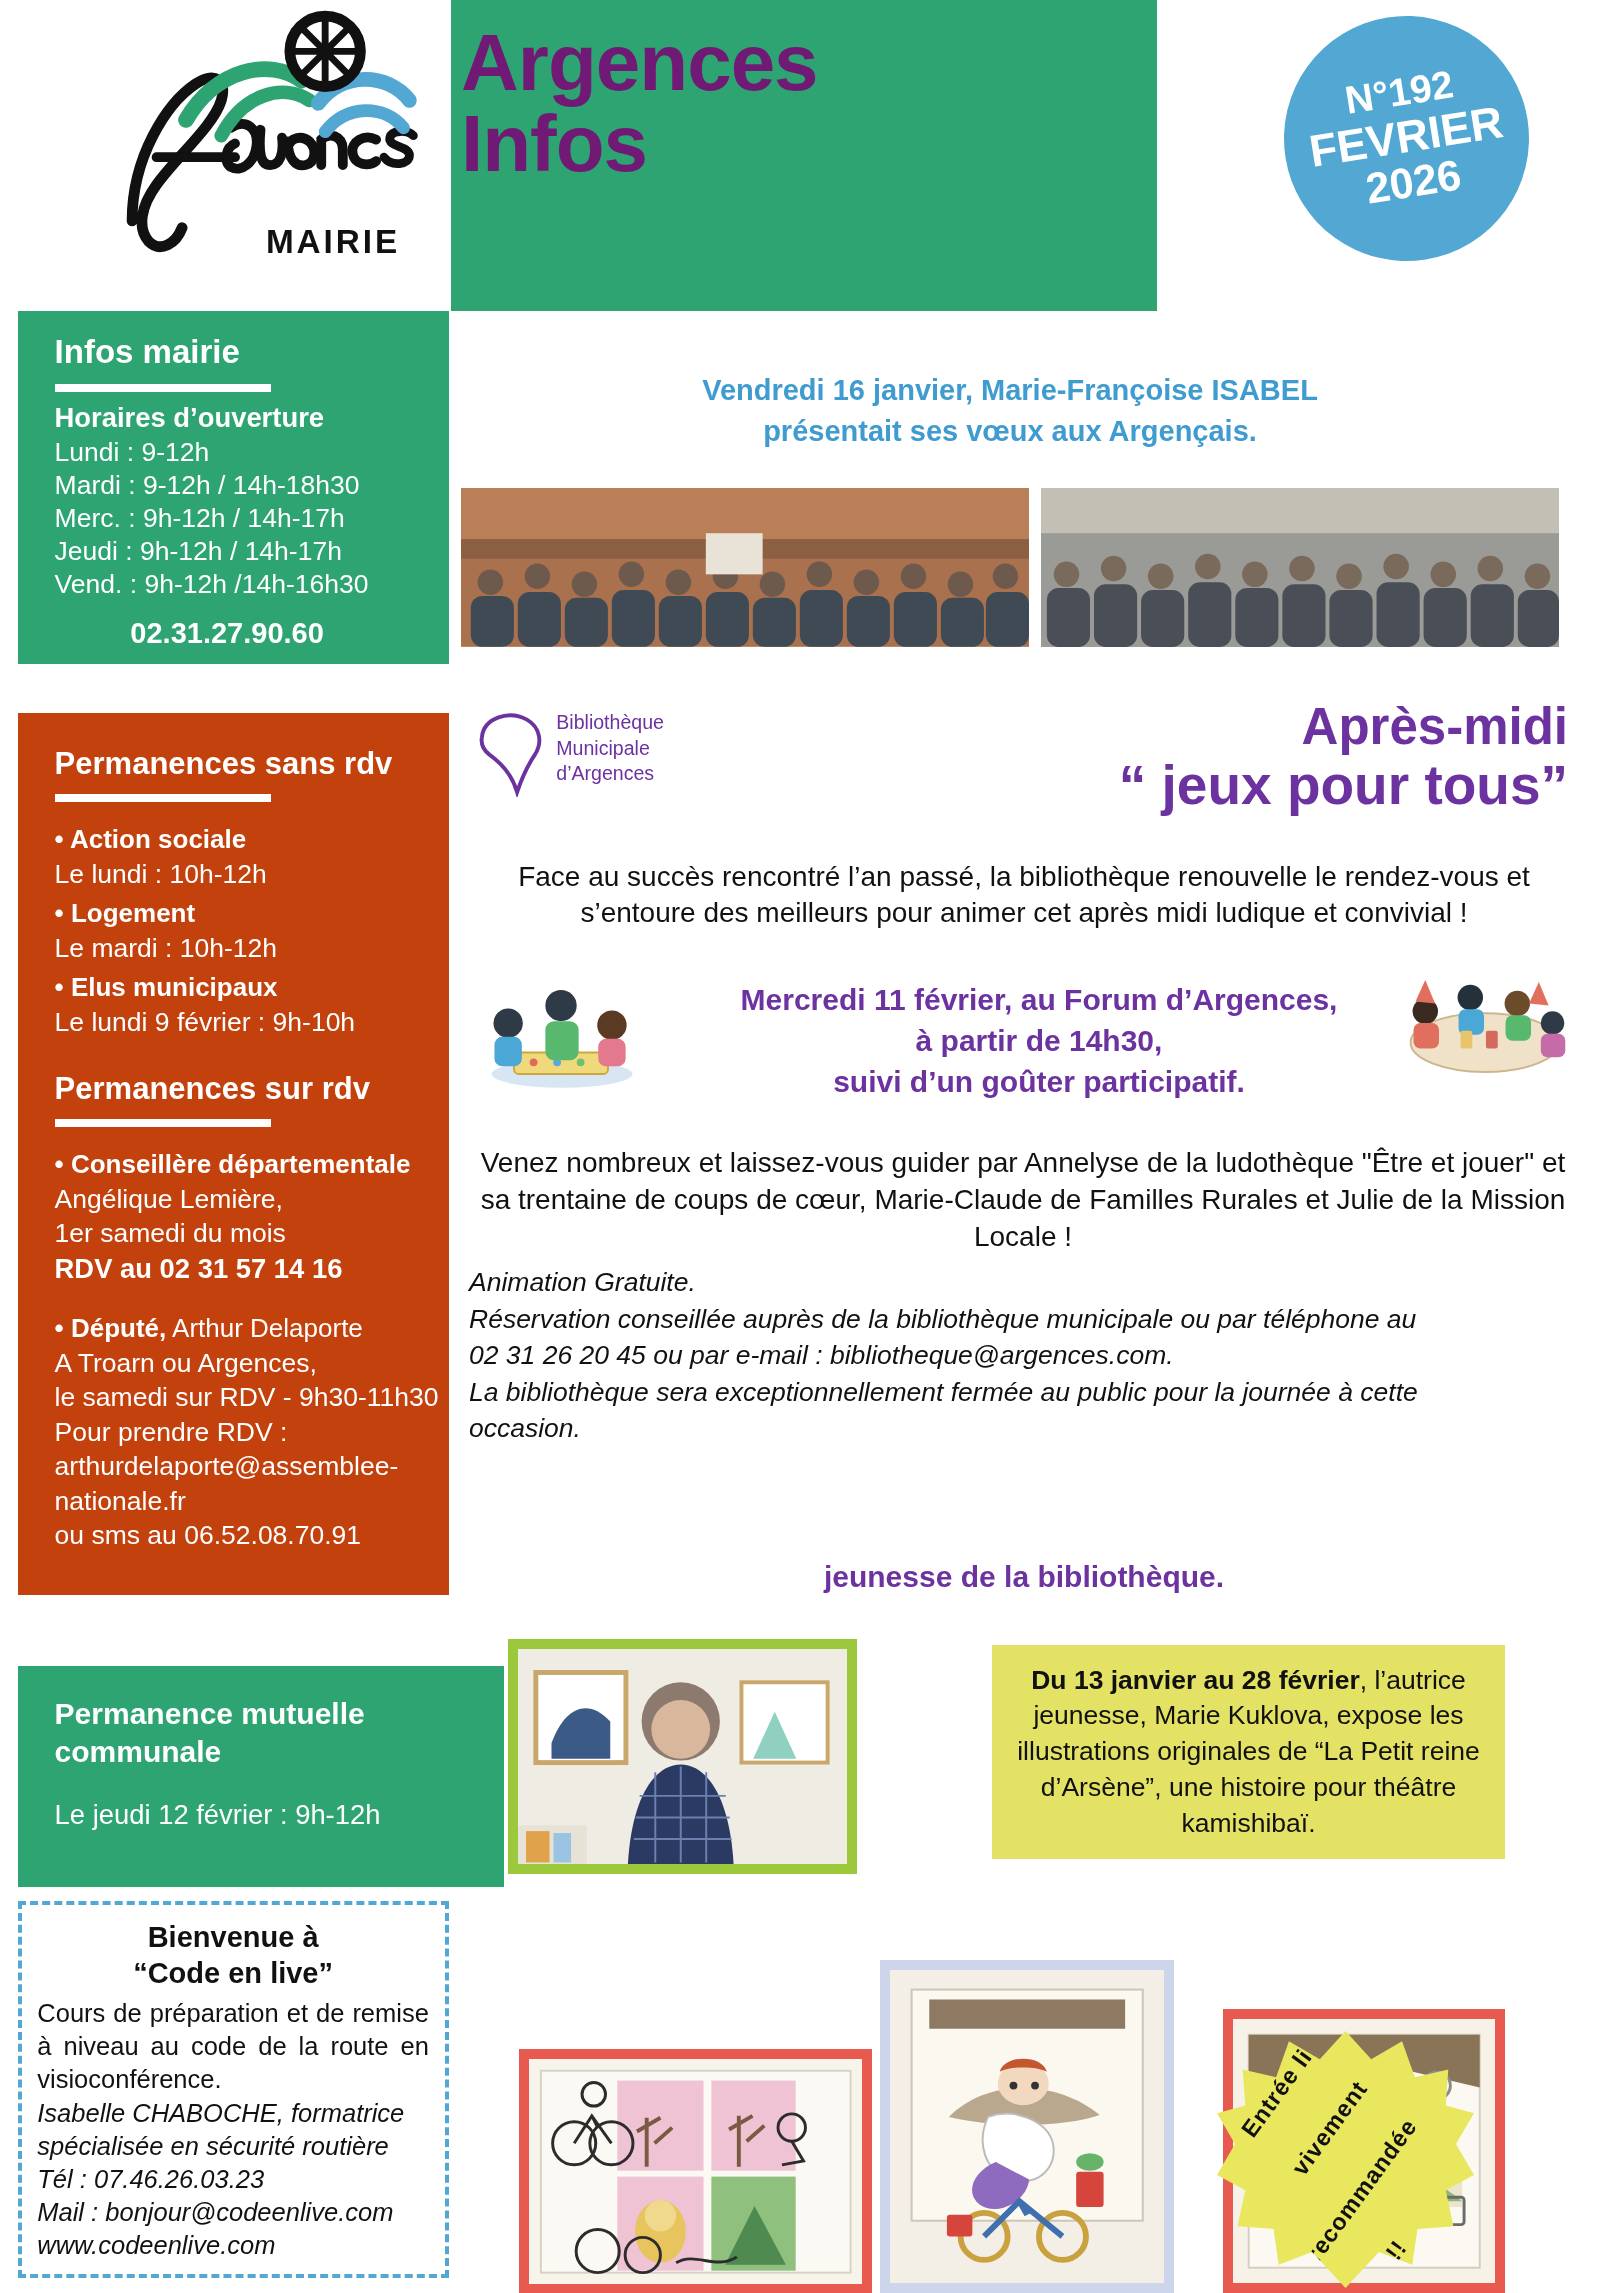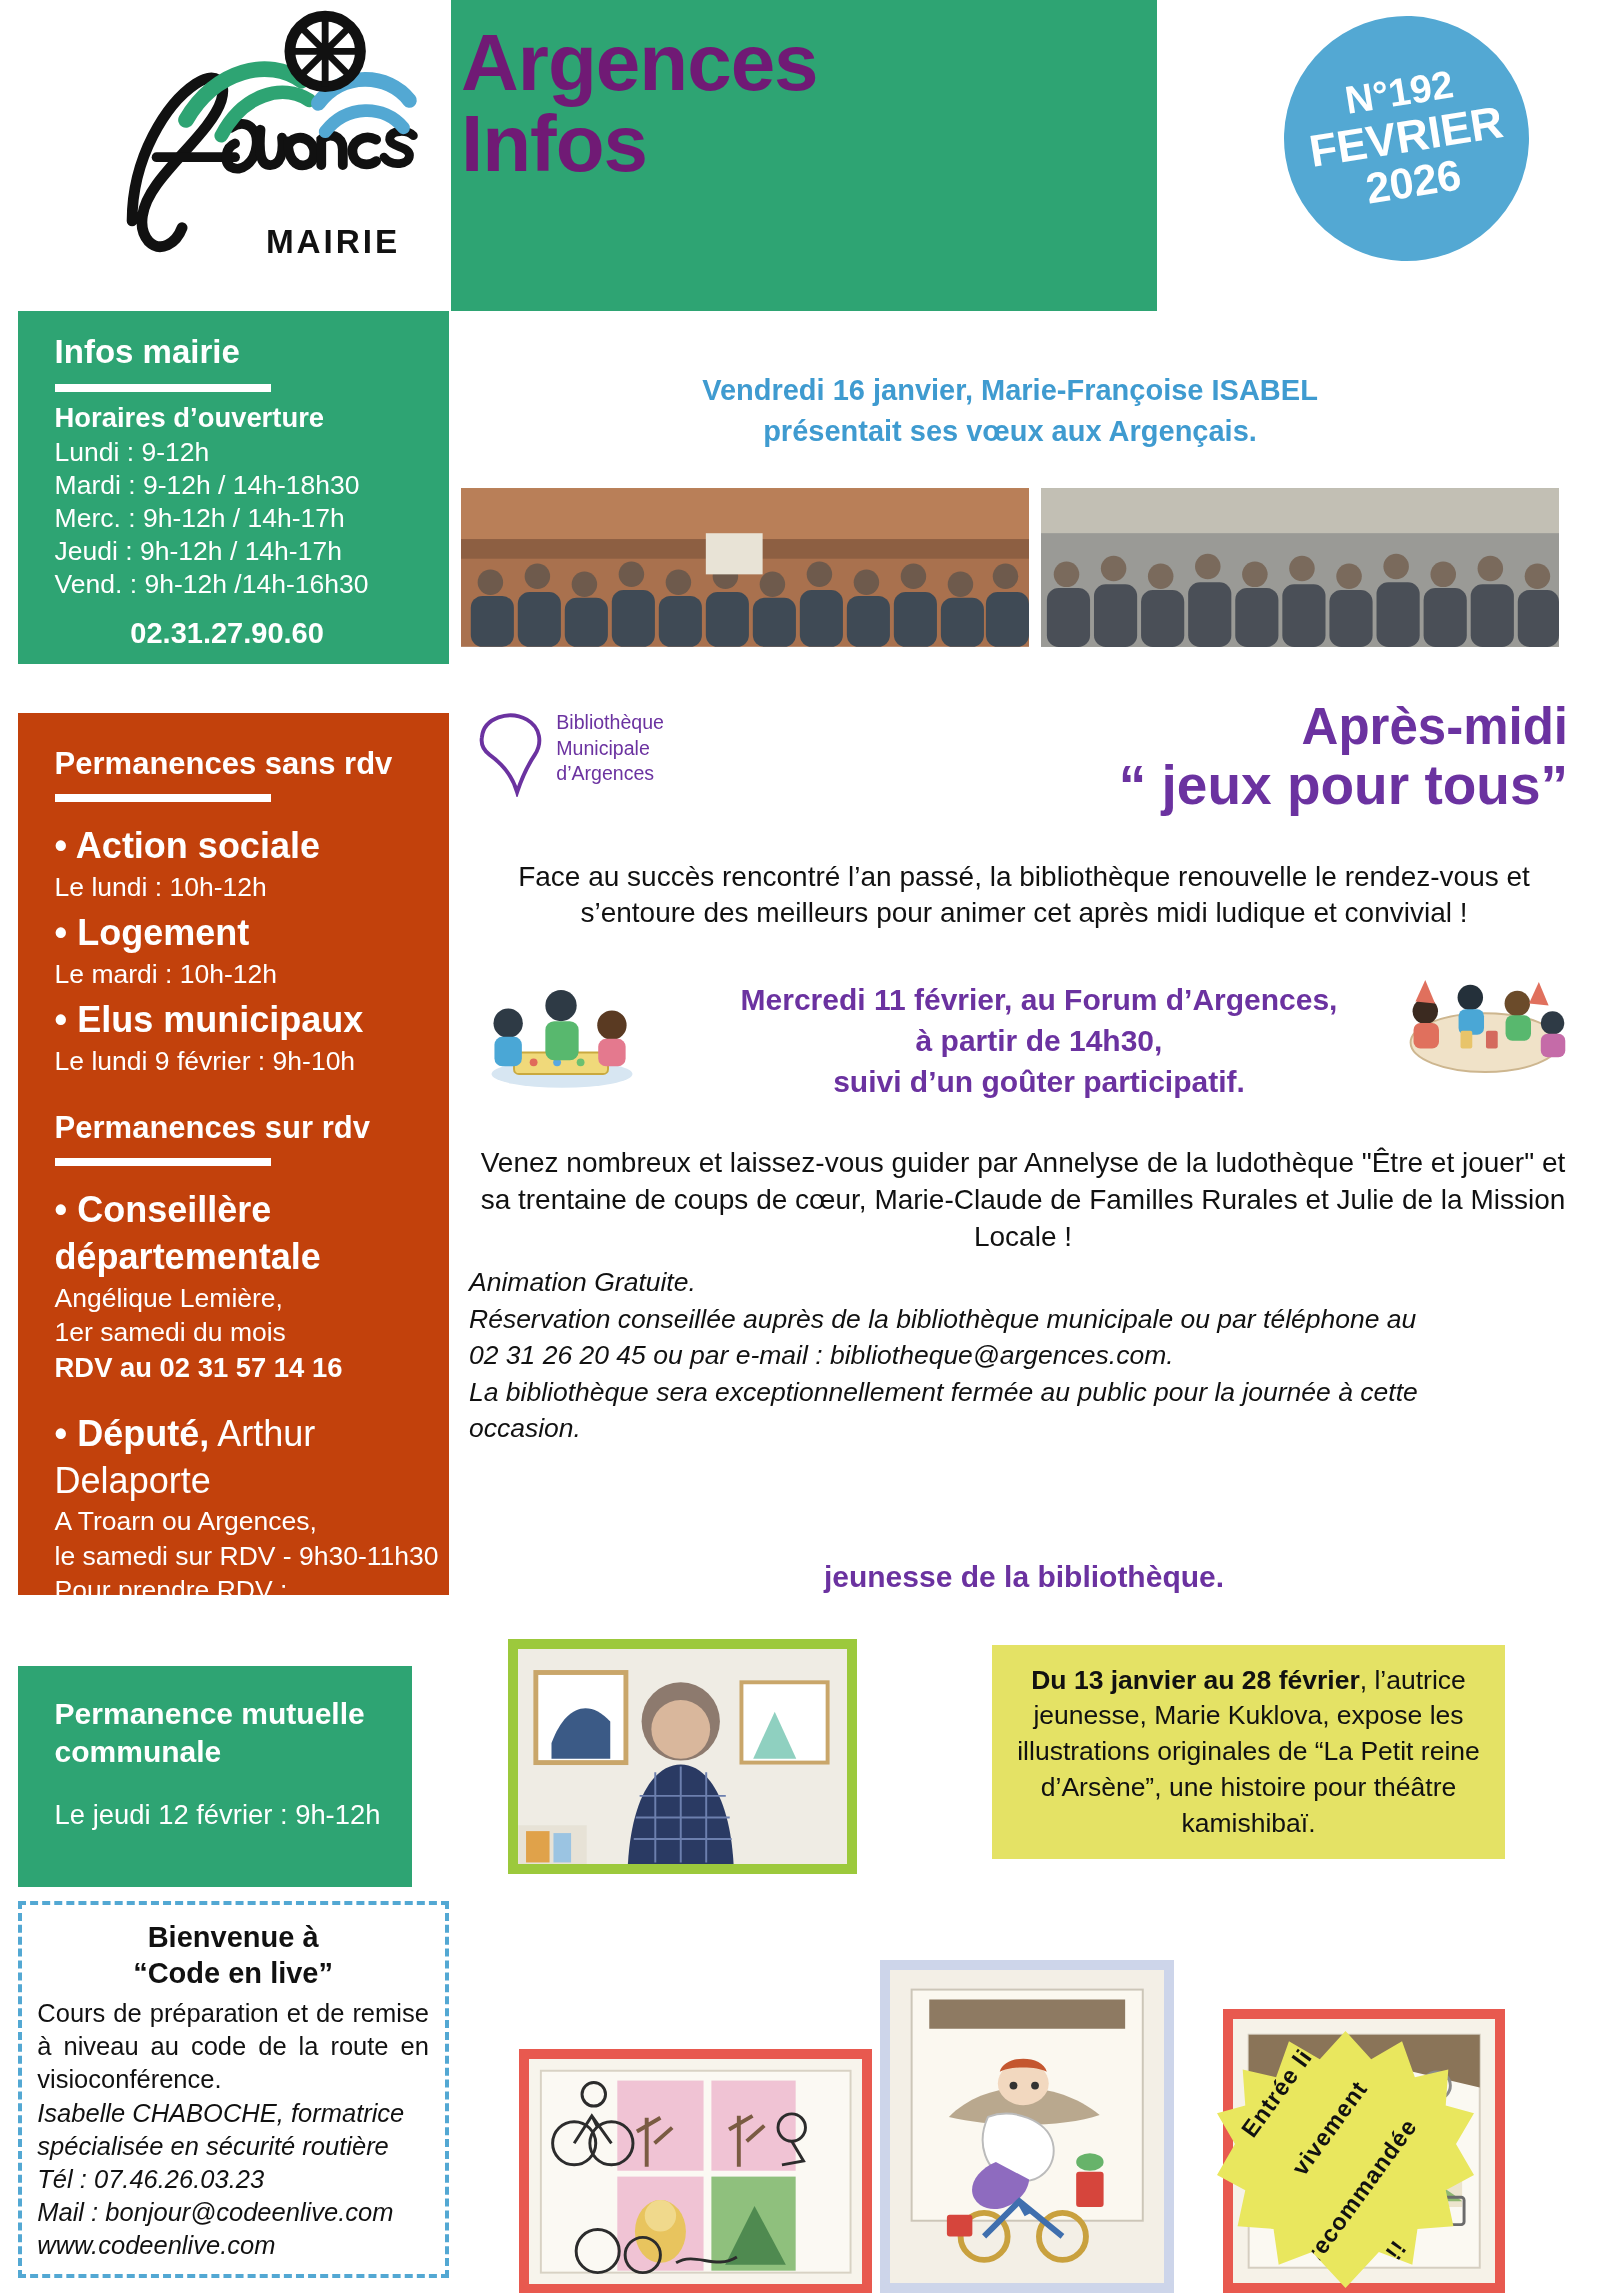--- a/index.html
+++ b/index.html
@@ -46,28 +46,28 @@
   .sub-b { font-size:27.4px; font-weight:bold; margin-bottom:2px; }
   .h-line { font-size:26.5px; line-height:1.25; font-weight:300; }
   .phone { font-size:29px; font-weight:bold; text-align:center; margin:15.7px 49px 0 0; }
 
   .box-perm {
     position:absolute; left:17.6px; top:713px; width:431px; height:882px;
     background:#c2410c; color:#fff; padding:33px 0 0 37px;
   }
   .box-perm h2 { font-size:31px; font-weight:bold; }
   .rule-b { width:216px; height:7.8px; background:#fff; margin:11.8px 0 21.6px 0; }
-  .p-item { font-size:36px; font-weight:bold; line-height:1.3; }
+  .p-item { font-size:26px; font-weight:bold; line-height:1.3; }
   .p-sub  { font-size:26.5px; font-weight:300; line-height:1.3; margin-bottom:5.9px; }
   .p-bold { font-size:27.4px; font-weight:bold; line-height:1.3; }
   .p-norm { font-size:26.5px; font-weight:300; line-height:1.3; }
   .gap { height:25.5px; }
 
   .box-mut {
-    position:absolute; left:17.6px; top:1666px; width:394px; height:221px;
+    position:absolute; left:17.6px; top:1666px; width:486px; height:221px;
     background:#2ea473; color:#fff; padding:29px 0 0 37px;
   }
   .box-mut h2 { font-size:30px; font-weight:bold; line-height:1.25; }
   .mut-line { font-size:27.4px; font-weight:300; margin-top:29px; }
 
   .box-code {
     position:absolute; left:17.6px; top:1901px; width:431px; height:377px;
     border:4.9px dashed #53a8d3; color:#111; padding:13.7px 15.7px 0 15.7px;
   }
   .code-h { font-size:29px; font-weight:bold; text-align:center; line-height:1.25; }

